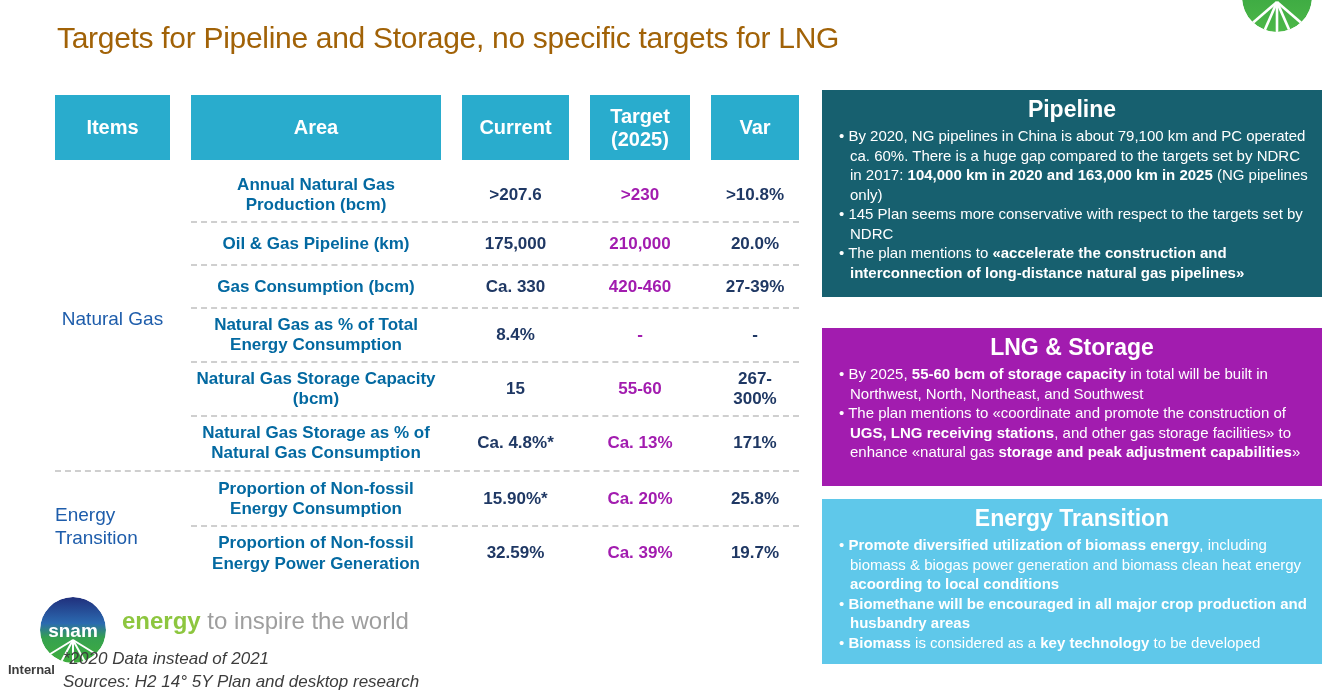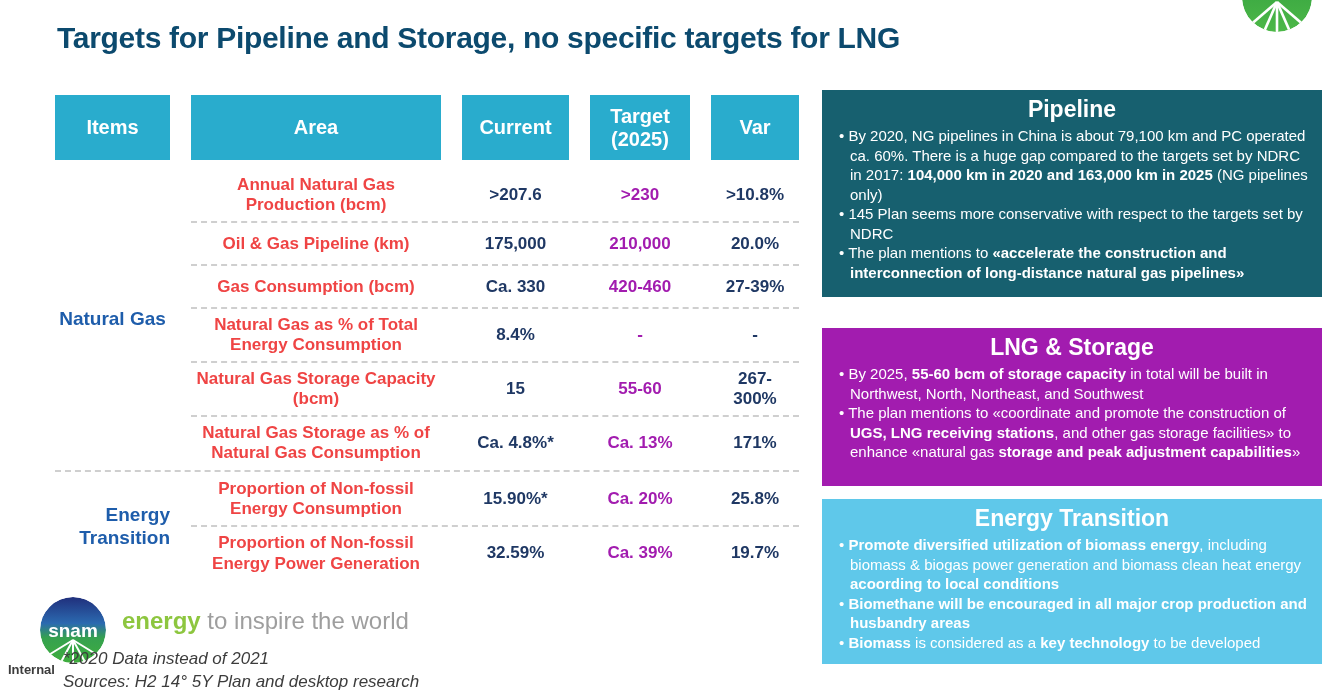--- a/index.html
+++ b/index.html
@@ -4,51 +4,51 @@
 <style>
   html,body{margin:0;padding:0}
   body{
     width:1330px;height:696px;position:relative;overflow:hidden;
     background:#ffffff;
     font-family:"Liberation Sans","DejaVu Sans",sans-serif;
   }
   
   .slide-title{
     position:absolute;left:57px;top:1px;width:1100px;
-    font-size:30px;font-weight:700;color:#0c4a6e;letter-spacing:-0.3px;
+    font-size:30px;font-weight:400;color:#a16207;letter-spacing:-0.3px;
   }
   
   .corner-logo{position:absolute;left:1242px;top:0;width:70px;height:38px}
   
   .gas-table{position:absolute;left:55px;top:95px;width:744px}
   .thead{display:grid;grid-template-columns:115px 250px 107px 100px 88px;column-gap:21px}
   .hcell{
     height:65px;background:#29accd;color:#fff;font-weight:700;font-size:20px;
     display:flex;align-items:center;justify-content:center;text-align:center;
     white-space:pre-line;line-height:1.12;
   }
   .tbody{margin-top:9px}
   .tgroup{display:flex}
   .area-cell{
     flex:0 0 115px;margin-right:21px;
-    display:flex;align-items:center;justify-content:center;text-align:right;
-    font-weight:700;font-size:19px;line-height:1.25;color:#1e5dab;
+    display:flex;align-items:center;justify-content:center;text-align:left;
+    font-weight:400;font-size:19px;line-height:1.25;color:#1e5dab;
   }
   .rows{flex:1}
   .trow{
     display:grid;grid-template-columns:250px 107px 100px 88px;column-gap:21px;
     padding:6px 0;min-height:43px;box-sizing:border-box;align-items:center;
   }
   .rows .trow + .trow{border-top:2px dashed #cfcfcf}
   .group-sep{border-top:2px dashed #cfcfcf;height:0;margin:1px 0}
   .cell{
     display:flex;align-items:center;justify-content:center;text-align:center;
     font-weight:700;font-size:17px;line-height:1.18;white-space:pre-line;
   }
-  .cell.item{color:#ef4444}
+  .cell.item{color:#0369a1}
   .cell.current,.cell.var{color:#1f3864}
   .cell.target{color:#a21caf}
   
   .panels{position:absolute;left:822px;top:90px;width:500px}
   .panel{
     box-sizing:border-box;width:500px;color:#fff;
     padding:4px 13px 6px;margin-bottom:13px;overflow:hidden;
   }
   .panel-title{font-size:23px;font-weight:700;text-align:center;margin:2px 0 3px}
   .panel ul{margin:0;padding:0 0 0 2px;list-style:none}

